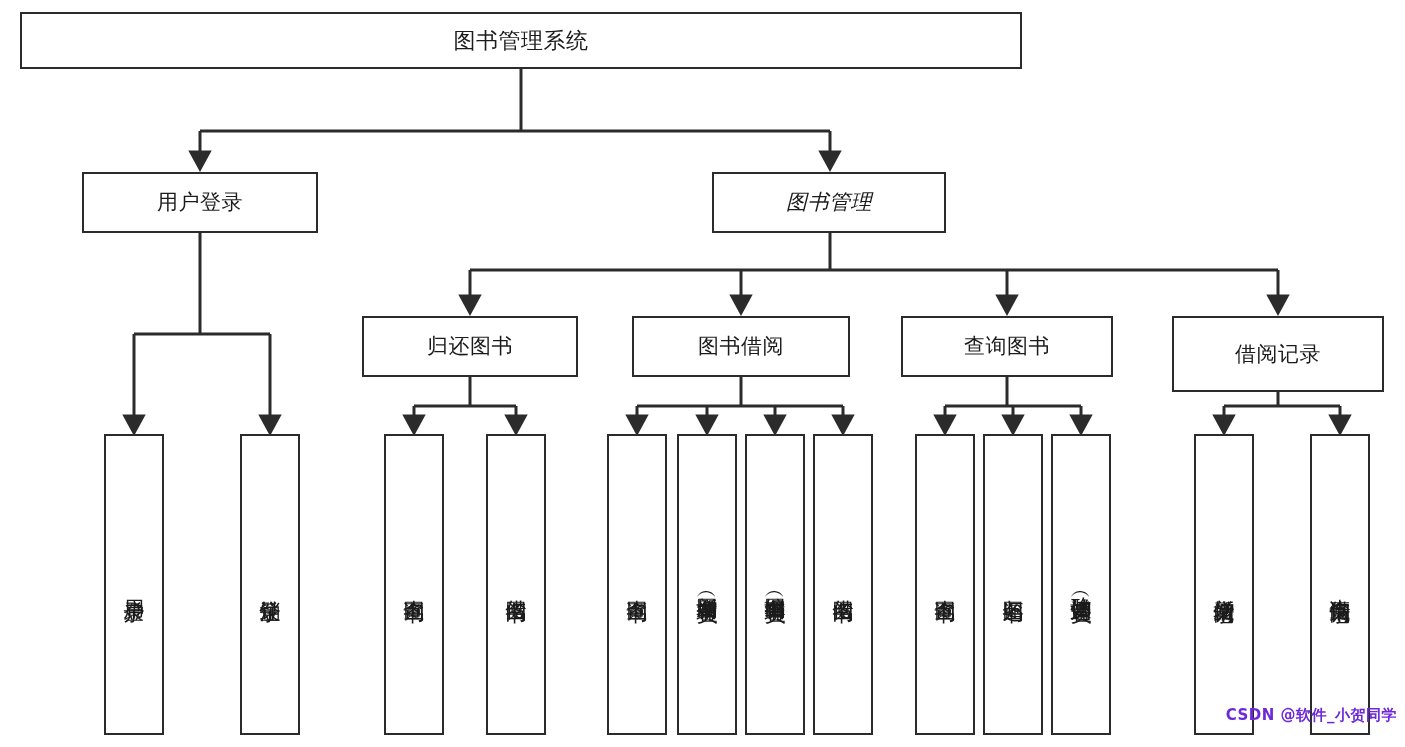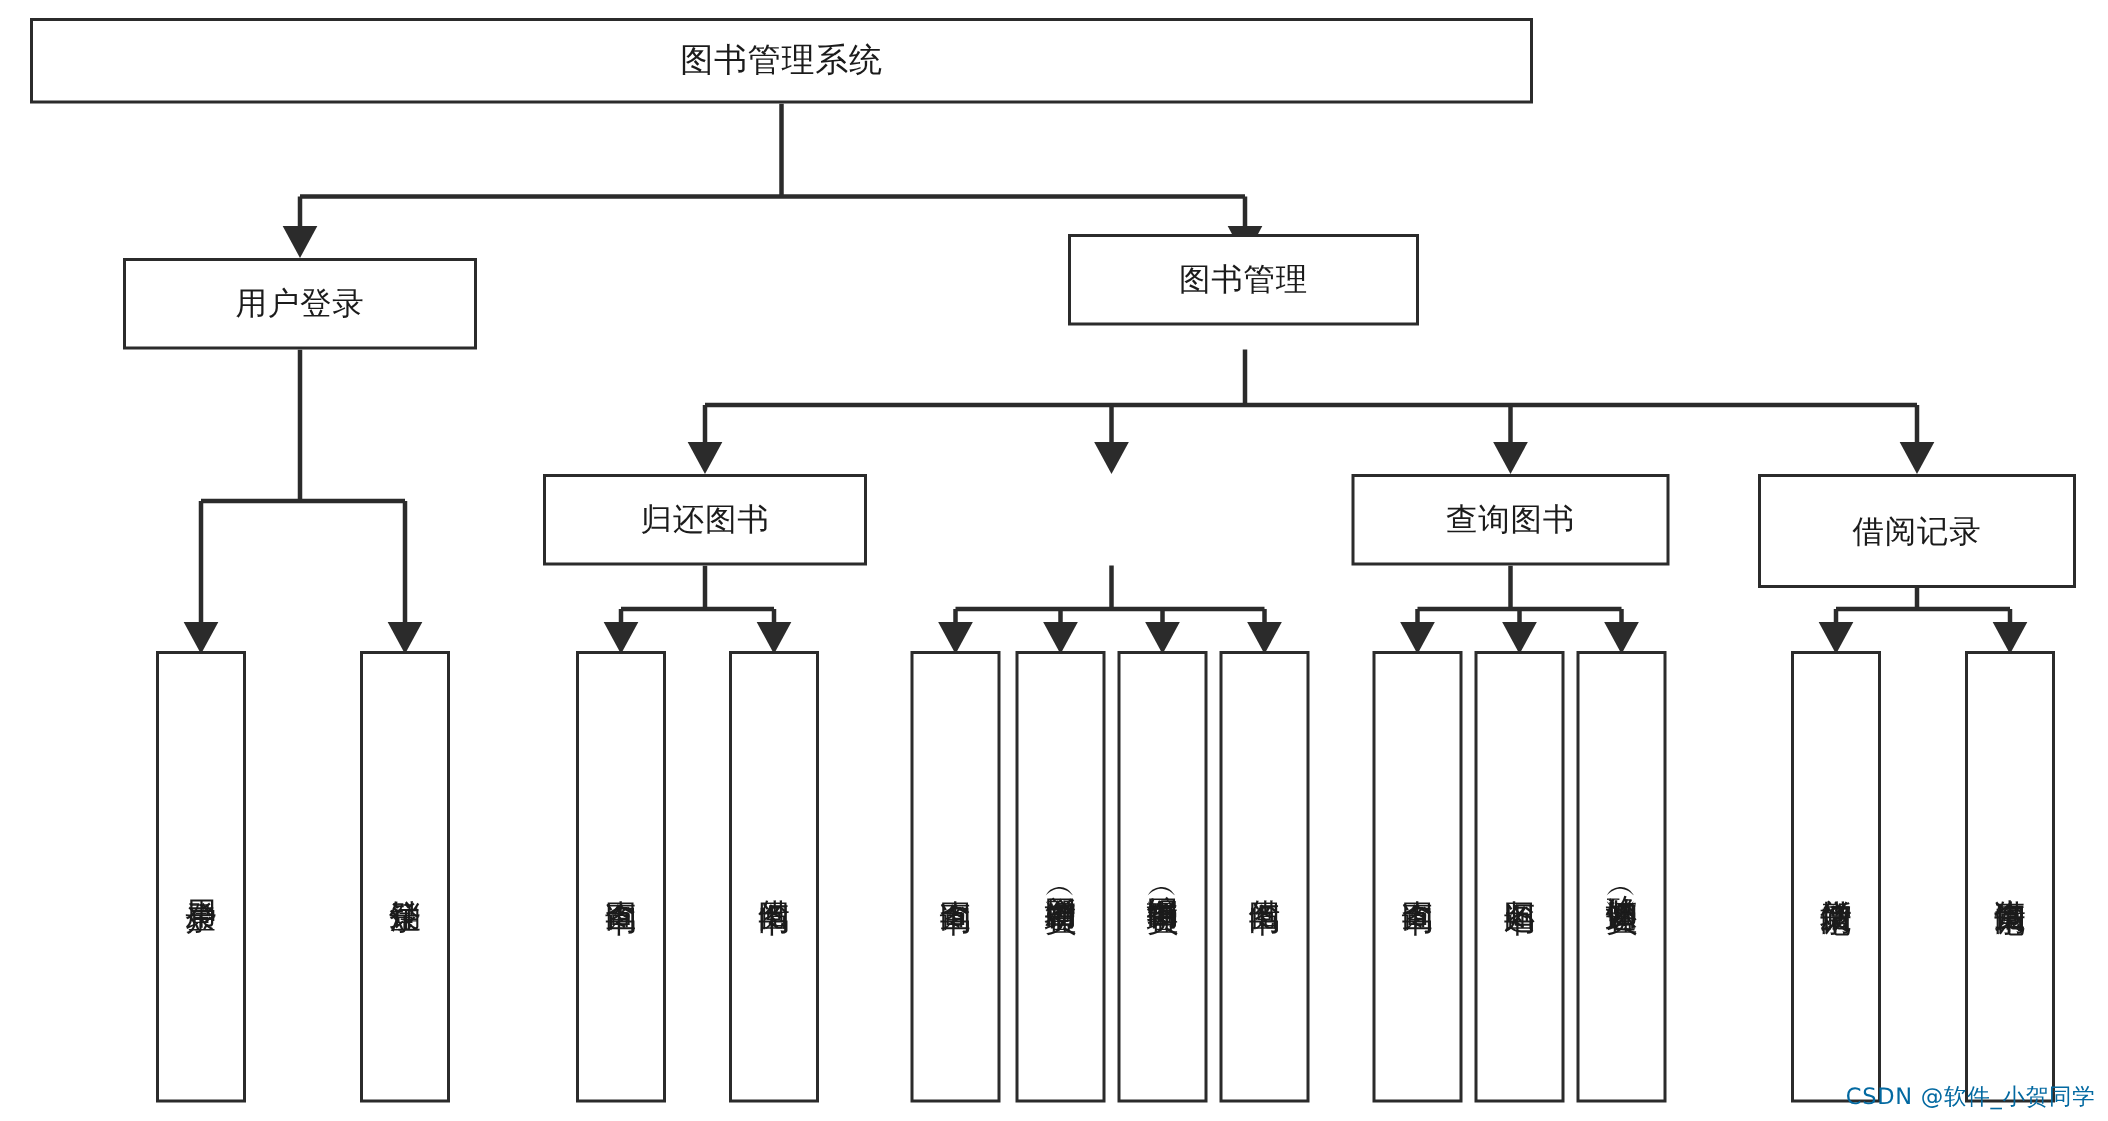--- a/index.html
+++ b/index.html
@@ -58,25 +58,26 @@
     writing-mode: vertical-rl;
     text-orientation: upright;
     font-size: 21px;
     line-height: 1.05;
     letter-spacing: 1px;
     max-height: 100%;
   }
   .watermark {
     position: absolute;
     right: 8px;
-    bottom: 6px;
+    bottom: 22px;
     font-size: 15px;
-    color: #0369a1;
+    color: #6d28d9;
     white-space: nowrap;
     letter-spacing: 0.5px;
+    font-weight: bold;
   }
 </style>
 </head>
 <body>
 
 <div id="canvas">
 
   <svg class="edges" viewBox="0 0 1405 747">
     <defs>
       <marker id="arrow" markerWidth="9" markerHeight="9" refX="3.2" refY="4.5" orient="auto" markerUnits="strokeWidth">
@@ -127,27 +128,30 @@
     </g>
   </svg>
 
   <div class="node horiz root" style="left:20px; top:12px; width:1002px; height:57px;">
     <span class="label">图书管理系统</span>
   </div>
 
   <div class="node horiz" style="left:82px; top:172px; width:236px; height:61px;">
     <span class="label">用户登录</span>
   </div>
-  <div class="node horiz" style="left:712px; top:156px; width:234px; height:61px;">
+  <div class="node horiz" style="left:712px; top:172px; width:234px; height:61px;font-style:italic;">
     <span class="label">图书管理</span>
   </div>
 
   <div class="node horiz" style="left:362px; top:316px; width:216px; height:61px;">
     <span class="label">归还图书</span>
   </div>
+  <div class="node horiz" style="left:632px; top:316px; width:218px; height:61px;">
+    <span class="label">图书借阅</span>
+  </div>
   <div class="node horiz" style="left:901px; top:316px; width:212px; height:61px;">
     <span class="label">查询图书</span>
   </div>
   <div class="node horiz" style="left:1172px; top:316px; width:212px; height:76px;">
     <span class="label">借阅记录</span>
   </div>
 
   <div class="node vert" style="left:104px; top:434px; width:60px; height:301px;">
     <span class="label">用户登录</span>
   </div>

